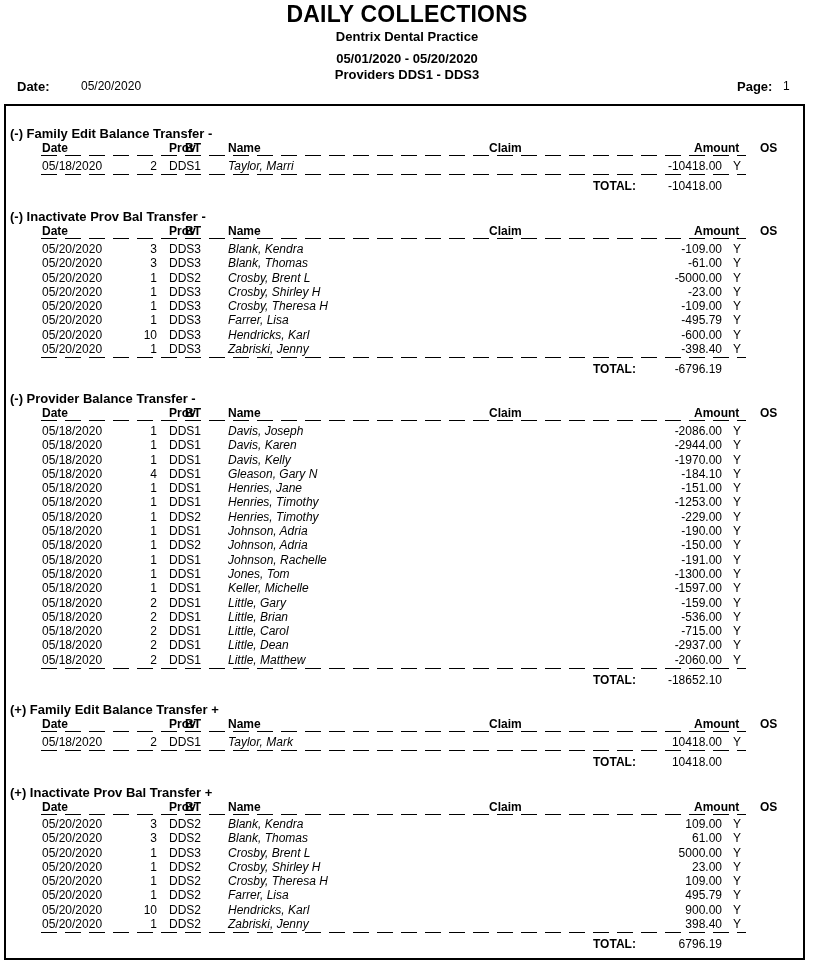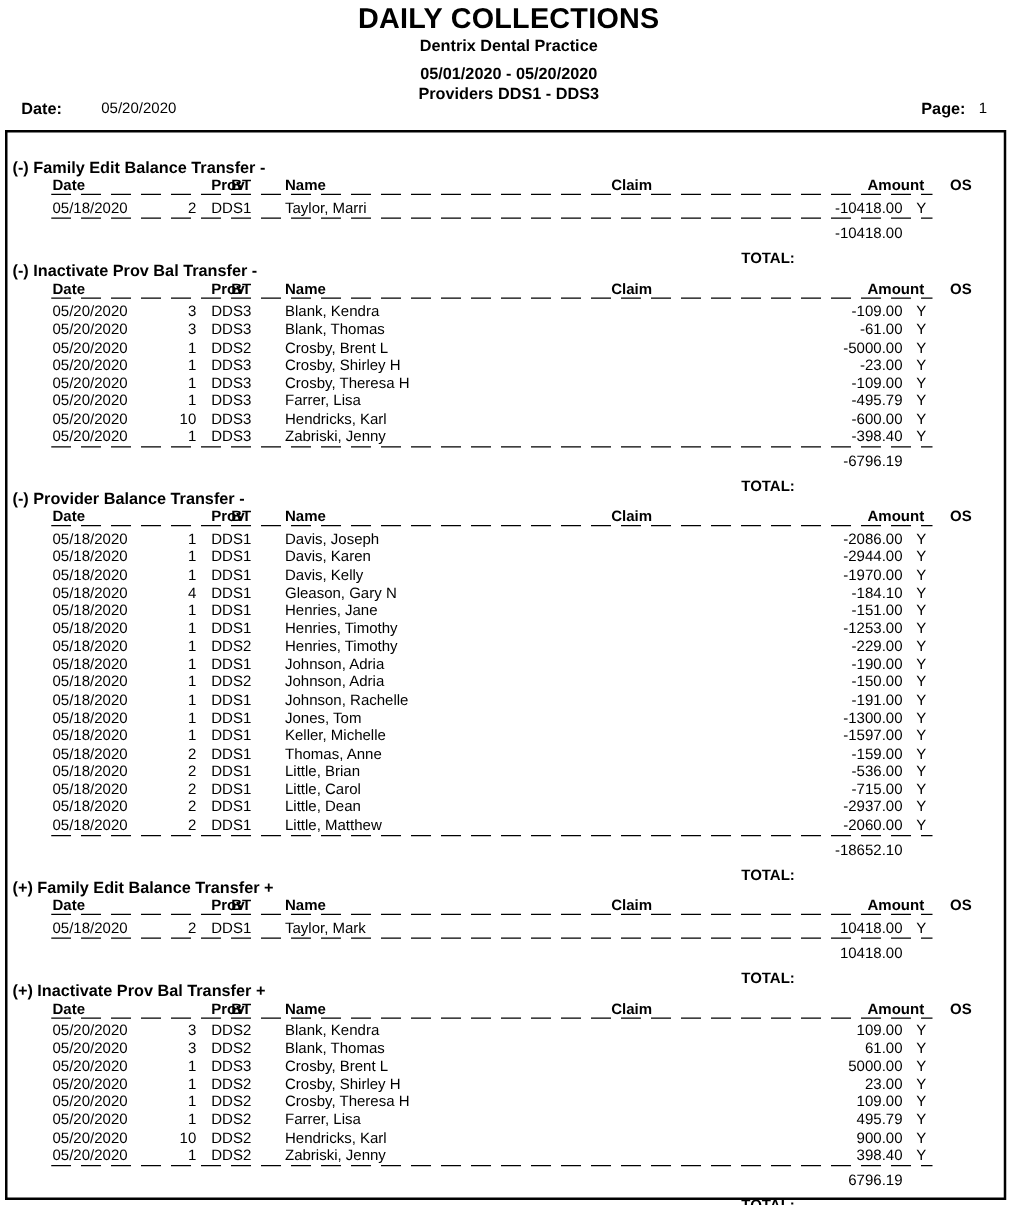--- a/index.html
+++ b/index.html
@@ -24,32 +24,32 @@
   .colhdr { position:absolute; top:16px; left:0; width:814px; height:14px; font-size:12px; font-weight:bold; line-height:13px; }
   .colhdr span { position:absolute; white-space:nowrap; }
   .dash { position:absolute; left:41px; width:705px; height:1px;
           background-image:repeating-linear-gradient(to right,#000 0,#000 16px,transparent 16px,transparent 24px); }
   .rows { position:absolute; left:0; width:797px; }
   .row { position:relative; height:14.3px; font-size:12px; line-height:14.3px; }
   .row span { position:absolute; white-space:nowrap; top:0; }
   .c-date { left:42px; }
   .c-bt { left:130px; width:27px; text-align:right; }
   .c-prov { left:169px; }
-  .c-name { left:228px; }
+  .c-name { left:228px;font-style:italic; }
   .c-amt { left:630px; width:92px; text-align:right; }
   .c-os { left:733px; }
   .h-date { left:42px; }
   .h-bt { left:141px;padding-left:44px; }
   .h-prov { left:169px; }
   .h-name { left:228px; }
   .h-claim { left:489px; }
   .h-amt { left:678px;margin-left:16px; }
   .h-os { left:728px;margin-left:32px; }
   .total { position:absolute; left:0; width:814px; height:14px; font-size:12px; line-height:14px; }
-  .total-label { position:absolute; left:593px; font-weight:bold;margin-top:20px; }
+  .total-label { position:absolute; left:593px; font-weight:bold; }
   .total-value { position:absolute; left:630px; width:92px; text-align:right; }
 </style>
 </head>
 <body>
 
 <div id="title" class="hdr">DAILY COLLECTIONS</div>
 <div id="practice" class="hdr">Dentrix Dental Practice</div>
 <div id="range" class="hdr">05/01/2020  -  05/20/2020</div>
 <div id="providers" class="hdr">Providers DDS1 - DDS3</div>
 
@@ -279,21 +279,21 @@
           <span class="c-bt">1</span>
           <span class="c-prov">DDS1</span>
           <span class="c-name">Keller, Michelle</span>
           <span class="c-amt">-1597.00</span>
           <span class="c-os">Y</span>
         </div>
         <div class="row">
           <span class="c-date">05/18/2020</span>
           <span class="c-bt">2</span>
           <span class="c-prov">DDS1</span>
-          <span class="c-name">Thomas, Anne</span>
+          <span class="c-name">Little, Gary</span>
           <span class="c-amt">-159.00</span>
           <span class="c-os">Y</span>
         </div>
         <div class="row">
           <span class="c-date">05/18/2020</span>
           <span class="c-bt">2</span>
           <span class="c-prov">DDS1</span>
           <span class="c-name">Little, Brian</span>
           <span class="c-amt">-536.00</span>
           <span class="c-os">Y</span>

